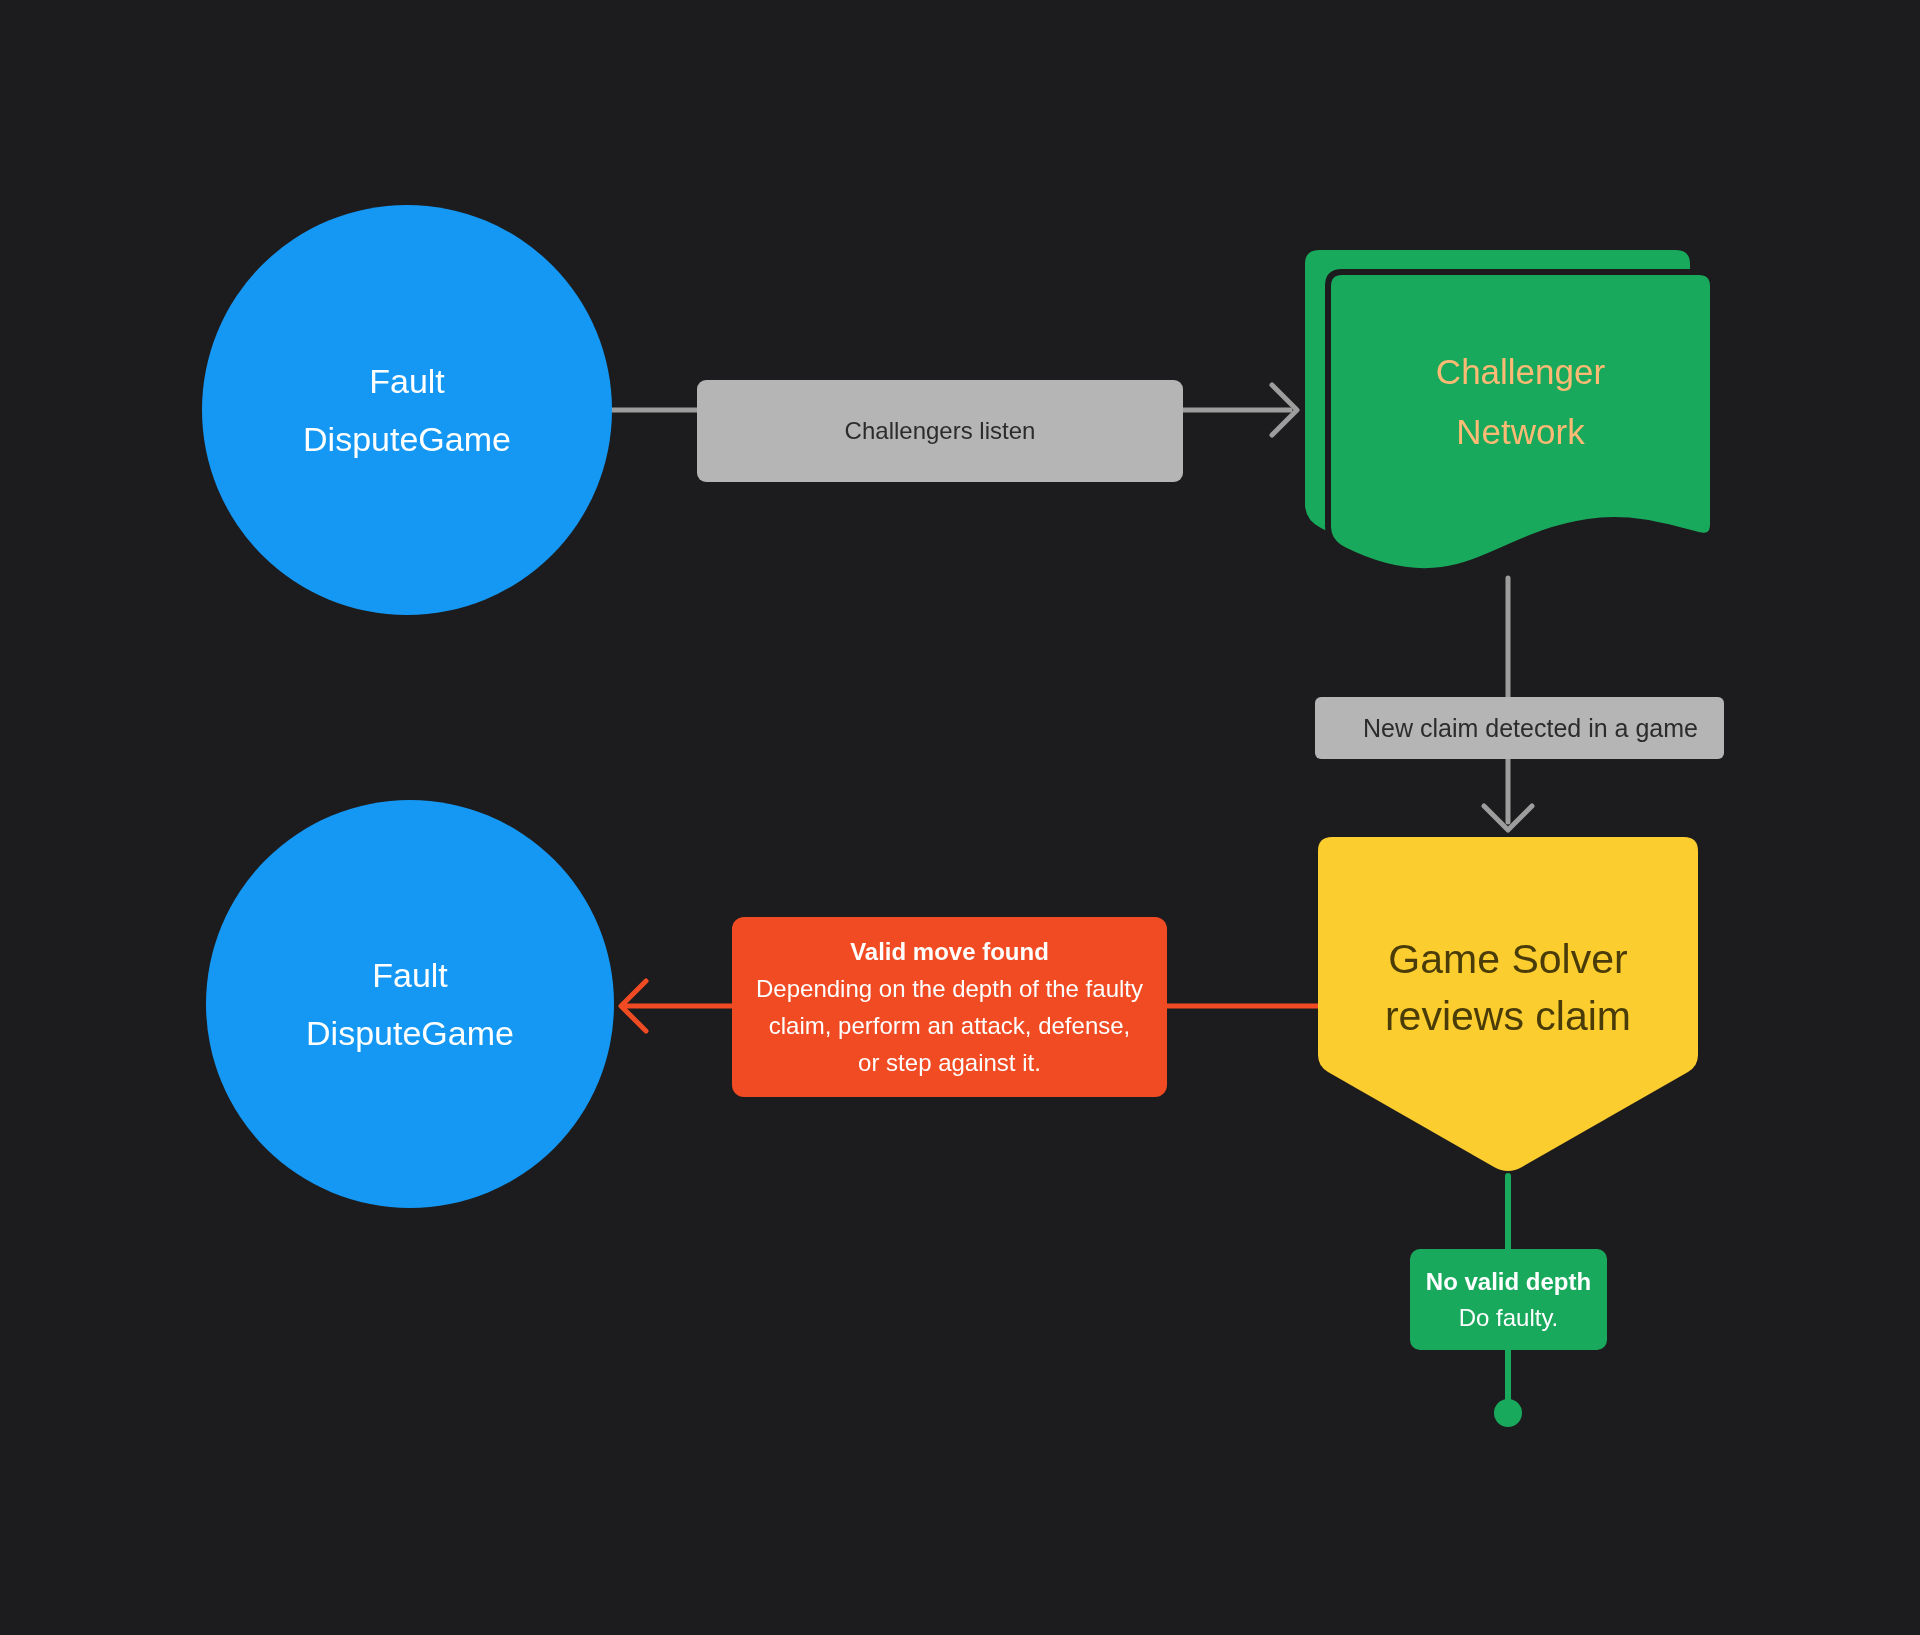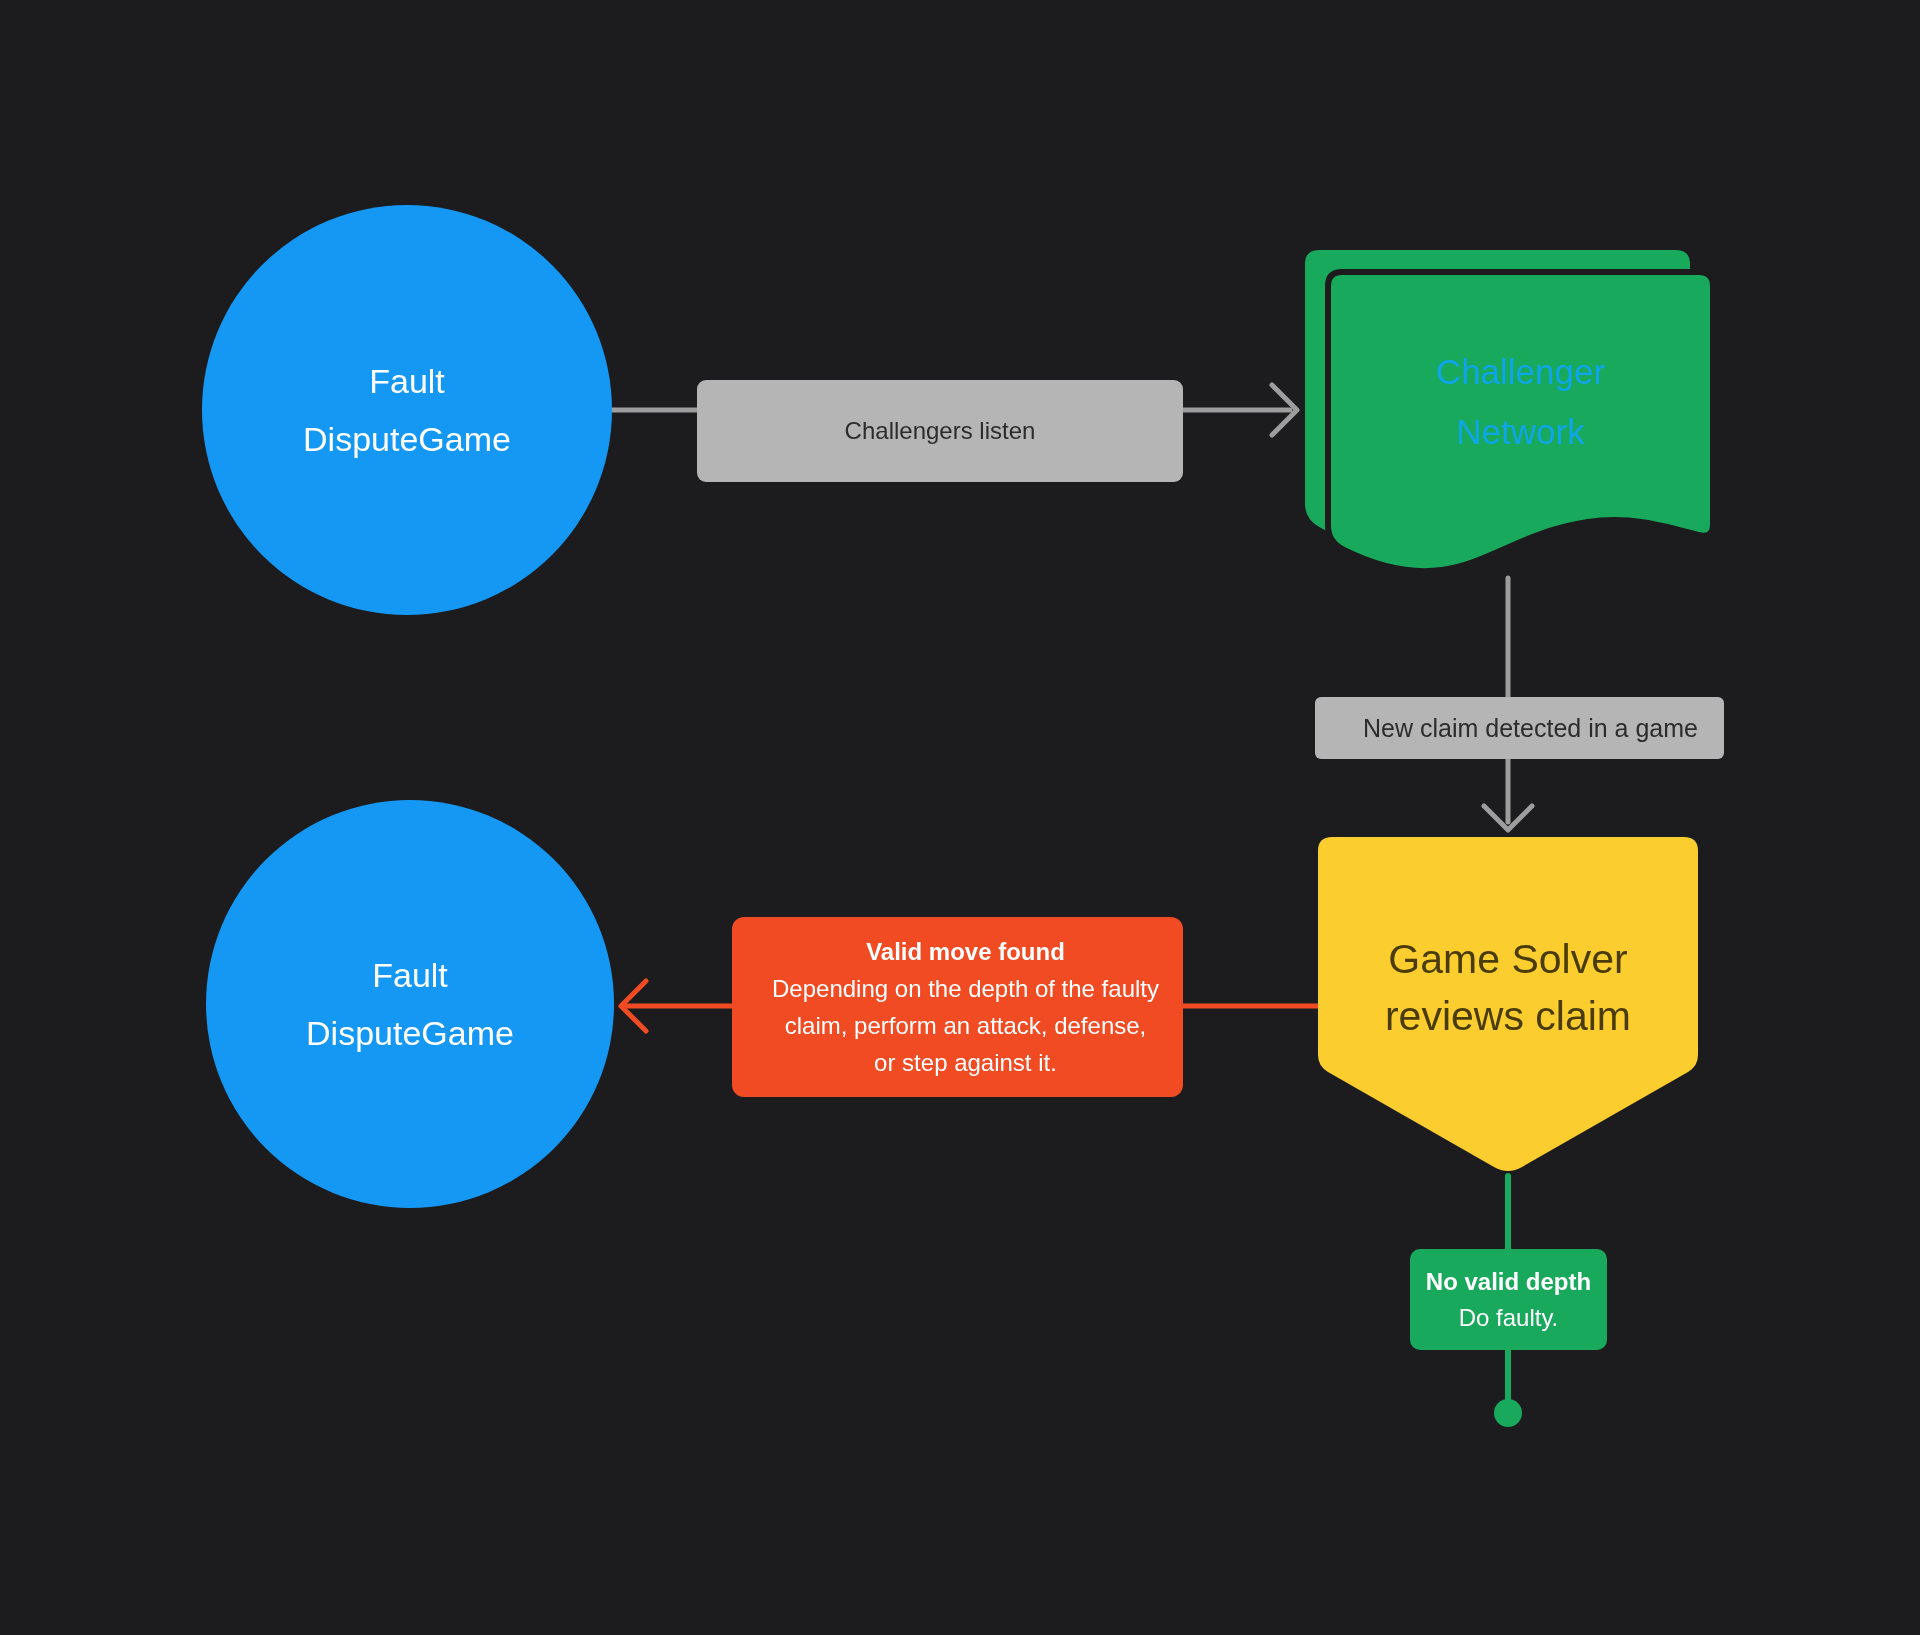--- a/index.html
+++ b/index.html
@@ -38,31 +38,31 @@
   .label-gray{
     position:absolute;background:var(--gray-box);color:var(--text-dark);
     display:flex;flex-direction:row;align-items:center;justify-content:center;
     text-align:center;white-space:nowrap;margin-top:22px;
   }
   .label-listen{left:697px;top:358px;width:486px;height:102px;border-radius:9px;font-size:24px;line-height:38px;}
   .label-newclaim{left:1315px;top:675px;width:387px;height:62px;border-radius:6px;font-size:25px;padding-left:22px;}
 
   .doc-text{
     position:absolute;left:1328px;top:342px;width:385px;text-align:center;
-    color:#0ea5e9;font-size:35px;line-height:60px;
+    color:#fdba74;font-size:35px;line-height:60px;
   }
   .banner-text{
     position:absolute;left:1318px;top:931px;width:380px;text-align:center;
     color:var(--text-on-yellow);font-size:41px;line-height:57px;
   }
   .box-red{
     position:absolute;left:732px;top:917px;width:435px;height:180px;border-radius:12px;
     background:var(--red);color:#fff;display:flex;flex-direction:column;
     align-items:center;justify-content:center;text-align:center;
-    font-size:24px;line-height:37px;white-space:nowrap;padding-left:16px;
+    font-size:24px;line-height:37px;white-space:nowrap;
   }
   .box-red .title{font-weight:bold;}
   .box-green{
     position:absolute;left:1410px;top:1249px;width:197px;height:101px;border-radius:10px;
     background:var(--green);color:#fff;display:flex;flex-direction:column;
     align-items:center;justify-content:center;text-align:center;
     font-size:24px;line-height:36px;white-space:nowrap;
   }
   .box-green .title{font-weight:bold;}
 </style>

